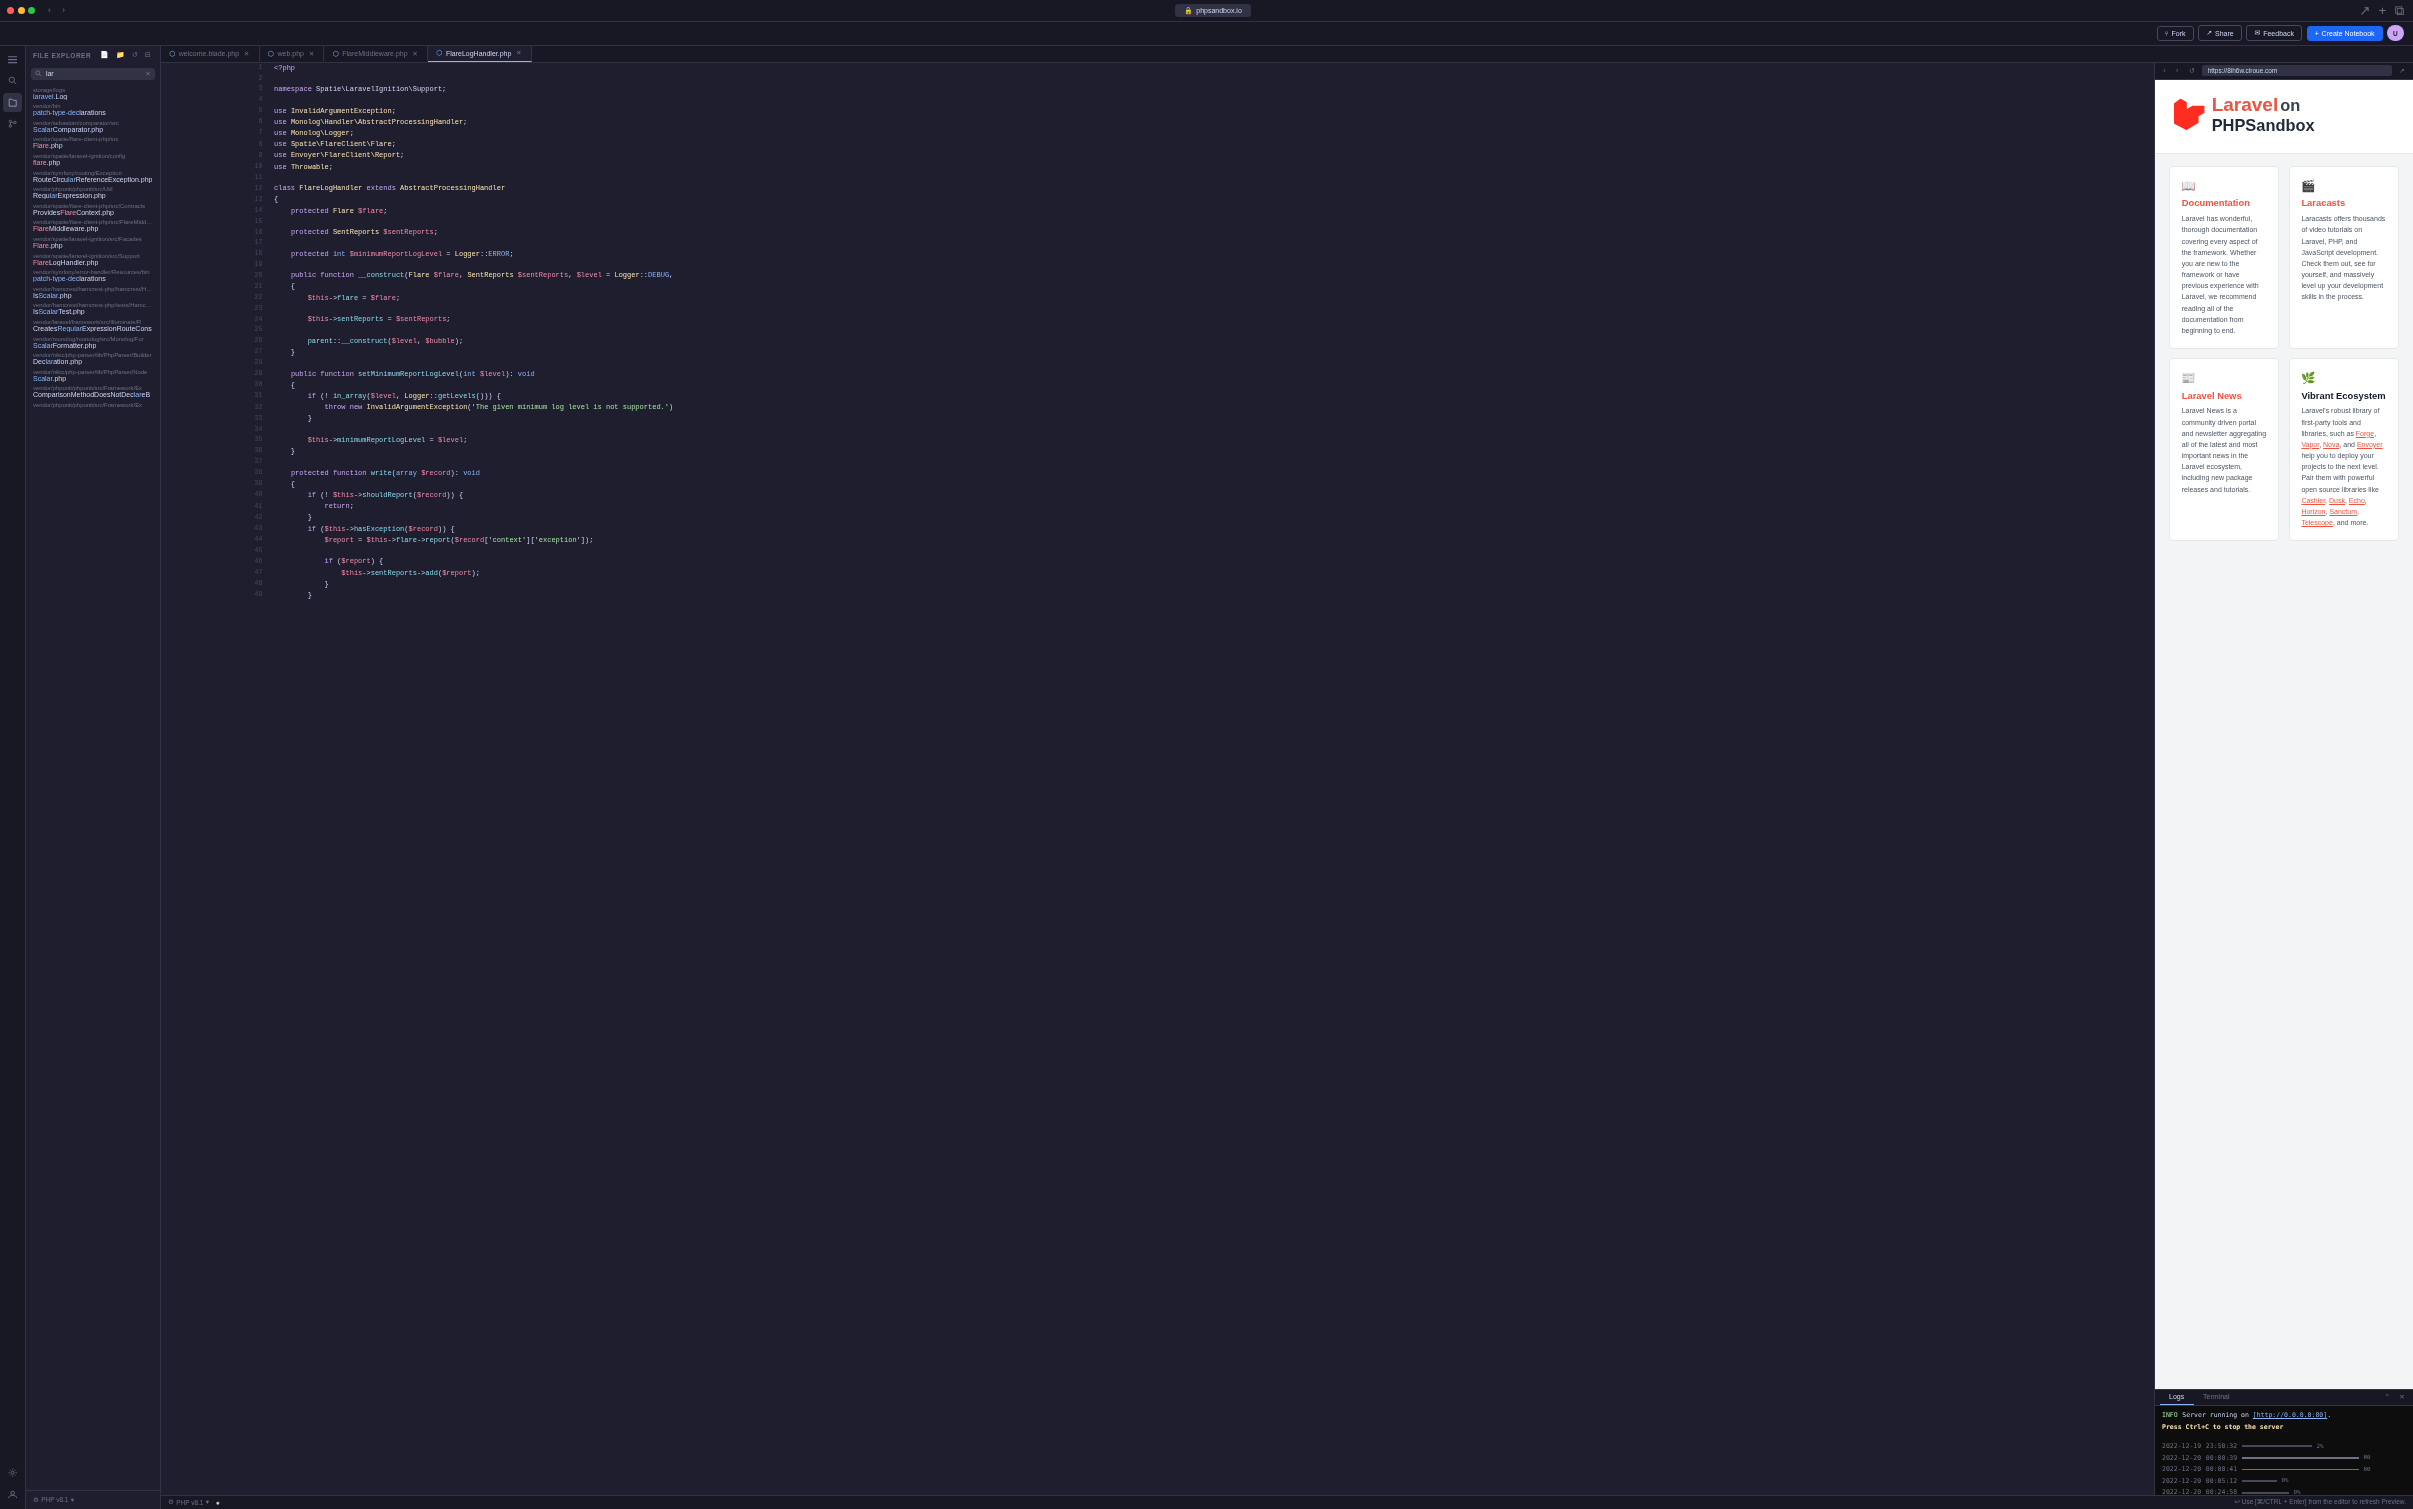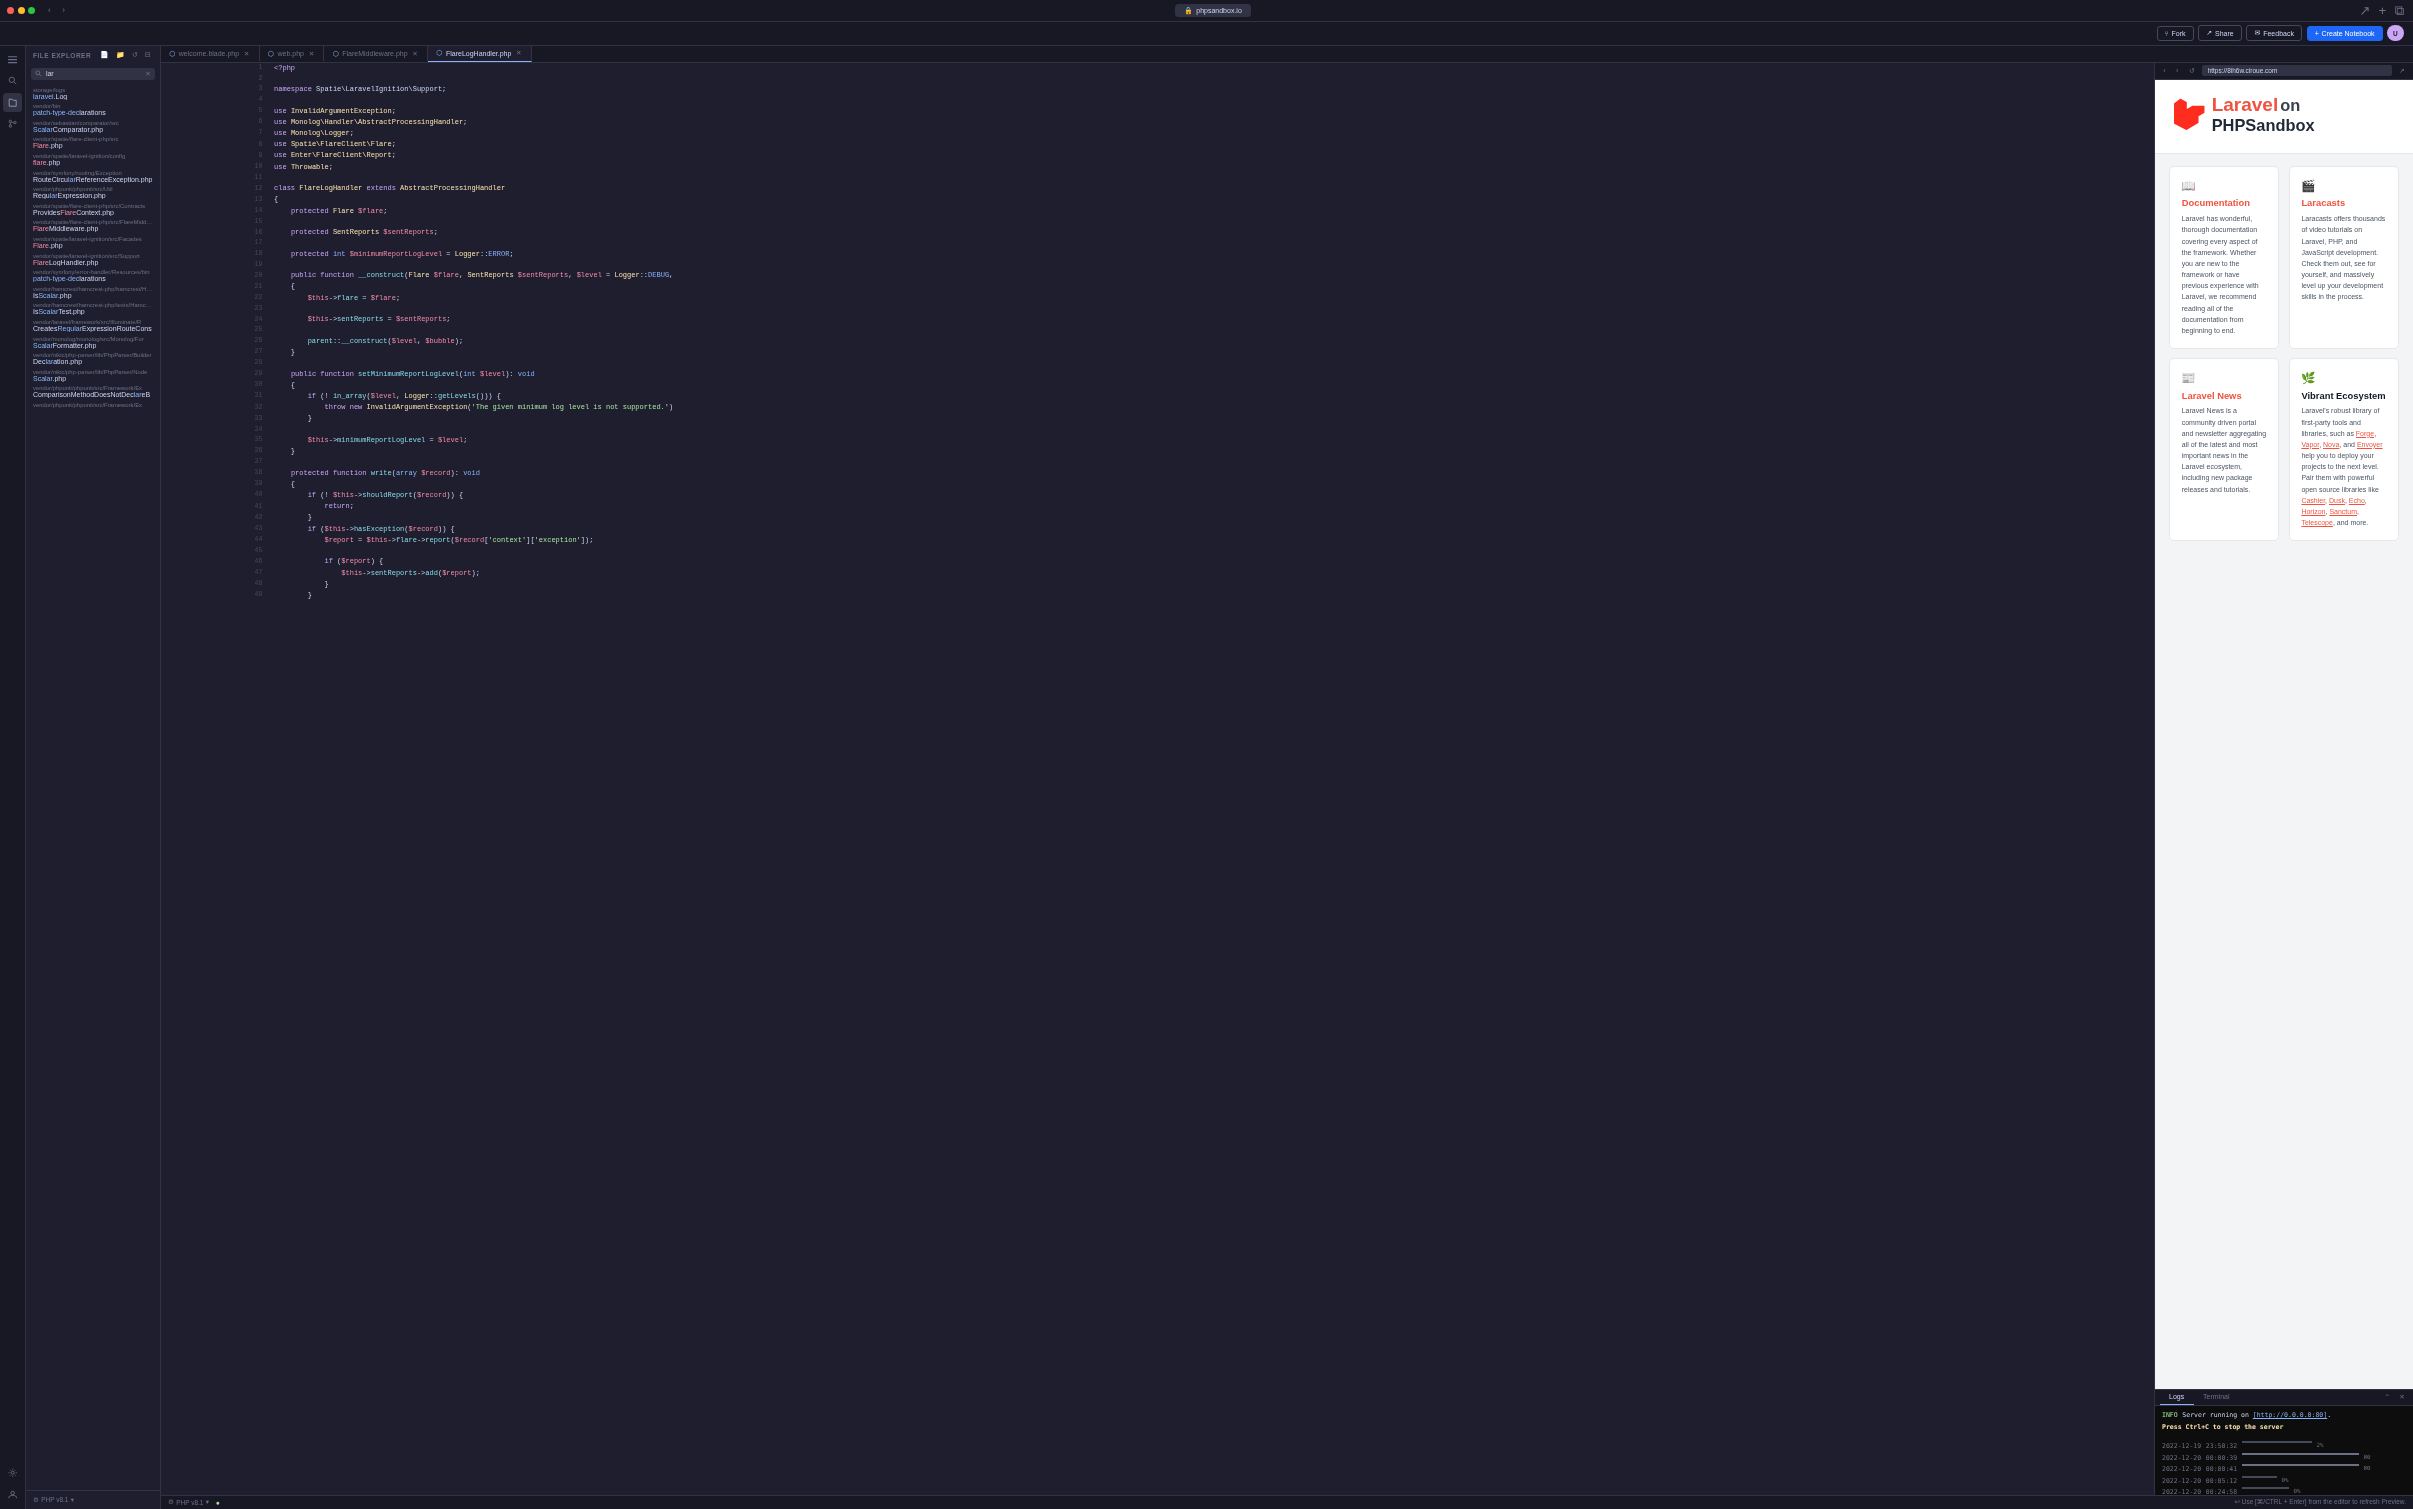--- a/index.html
+++ b/index.html
@@ -462,21 +462,21 @@
       padding: 4.7px 7px;
       font-family: 'Menlo', 'Monaco', monospace;
       font-size: 6.5px;
       line-height: 1.6;
       color: #cdd6f4;
     }
     .logs-content::-webkit-scrollbar { width: 2.3px; }
     .logs-content::-webkit-scrollbar-thumb { background: #45475a; border-radius: 1.2px; }
     .log-info { color: #a6e3a1; }
     .log-url { color: #89b4fa; text-decoration: underline; }
-    .log-line { display: flex; gap: 4.7px; margin-bottom: 1.2px; }
+    .log-line { display: flex; align-items: center; gap: 4.7px; margin-bottom: 1.2px; }
     .log-timestamp { color: #6c7086; }
     .log-bar { height: 1.8px; background: #45475a; display: inline-block; }
 
     
     .status-bar {
       background: #181825;
       height: 14px;
       display: flex;
       align-items: center;
       padding: 0 7px;
@@ -753,21 +753,21 @@
             <tr>
                 <td class="line-num">7</td>
                 <td class="line-code"><span class="kw">use</span> <span class="cls">Monolog\Logger</span>;</td>
               </tr>
             <tr>
                 <td class="line-num">8</td>
                 <td class="line-code"><span class="kw">use</span> <span class="cls">Spatie\FlareClient\Flare</span>;</td>
               </tr>
             <tr>
                 <td class="line-num">9</td>
-                <td class="line-code"><span class="kw">use</span> <span class="cls">Enter\FlareClient\Report</span>;</td>
+                <td class="line-code"><span class="kw">use</span> <span class="cls">Envoyer\FlareClient\Report</span>;</td>
               </tr>
             <tr>
                 <td class="line-num">10</td>
                 <td class="line-code"><span class="kw">use</span> <span class="cls">Throwable</span>;</td>
               </tr>
             <tr>
                 <td class="line-num">11</td>
                 <td class="line-code"></td>
               </tr>
             <tr>

